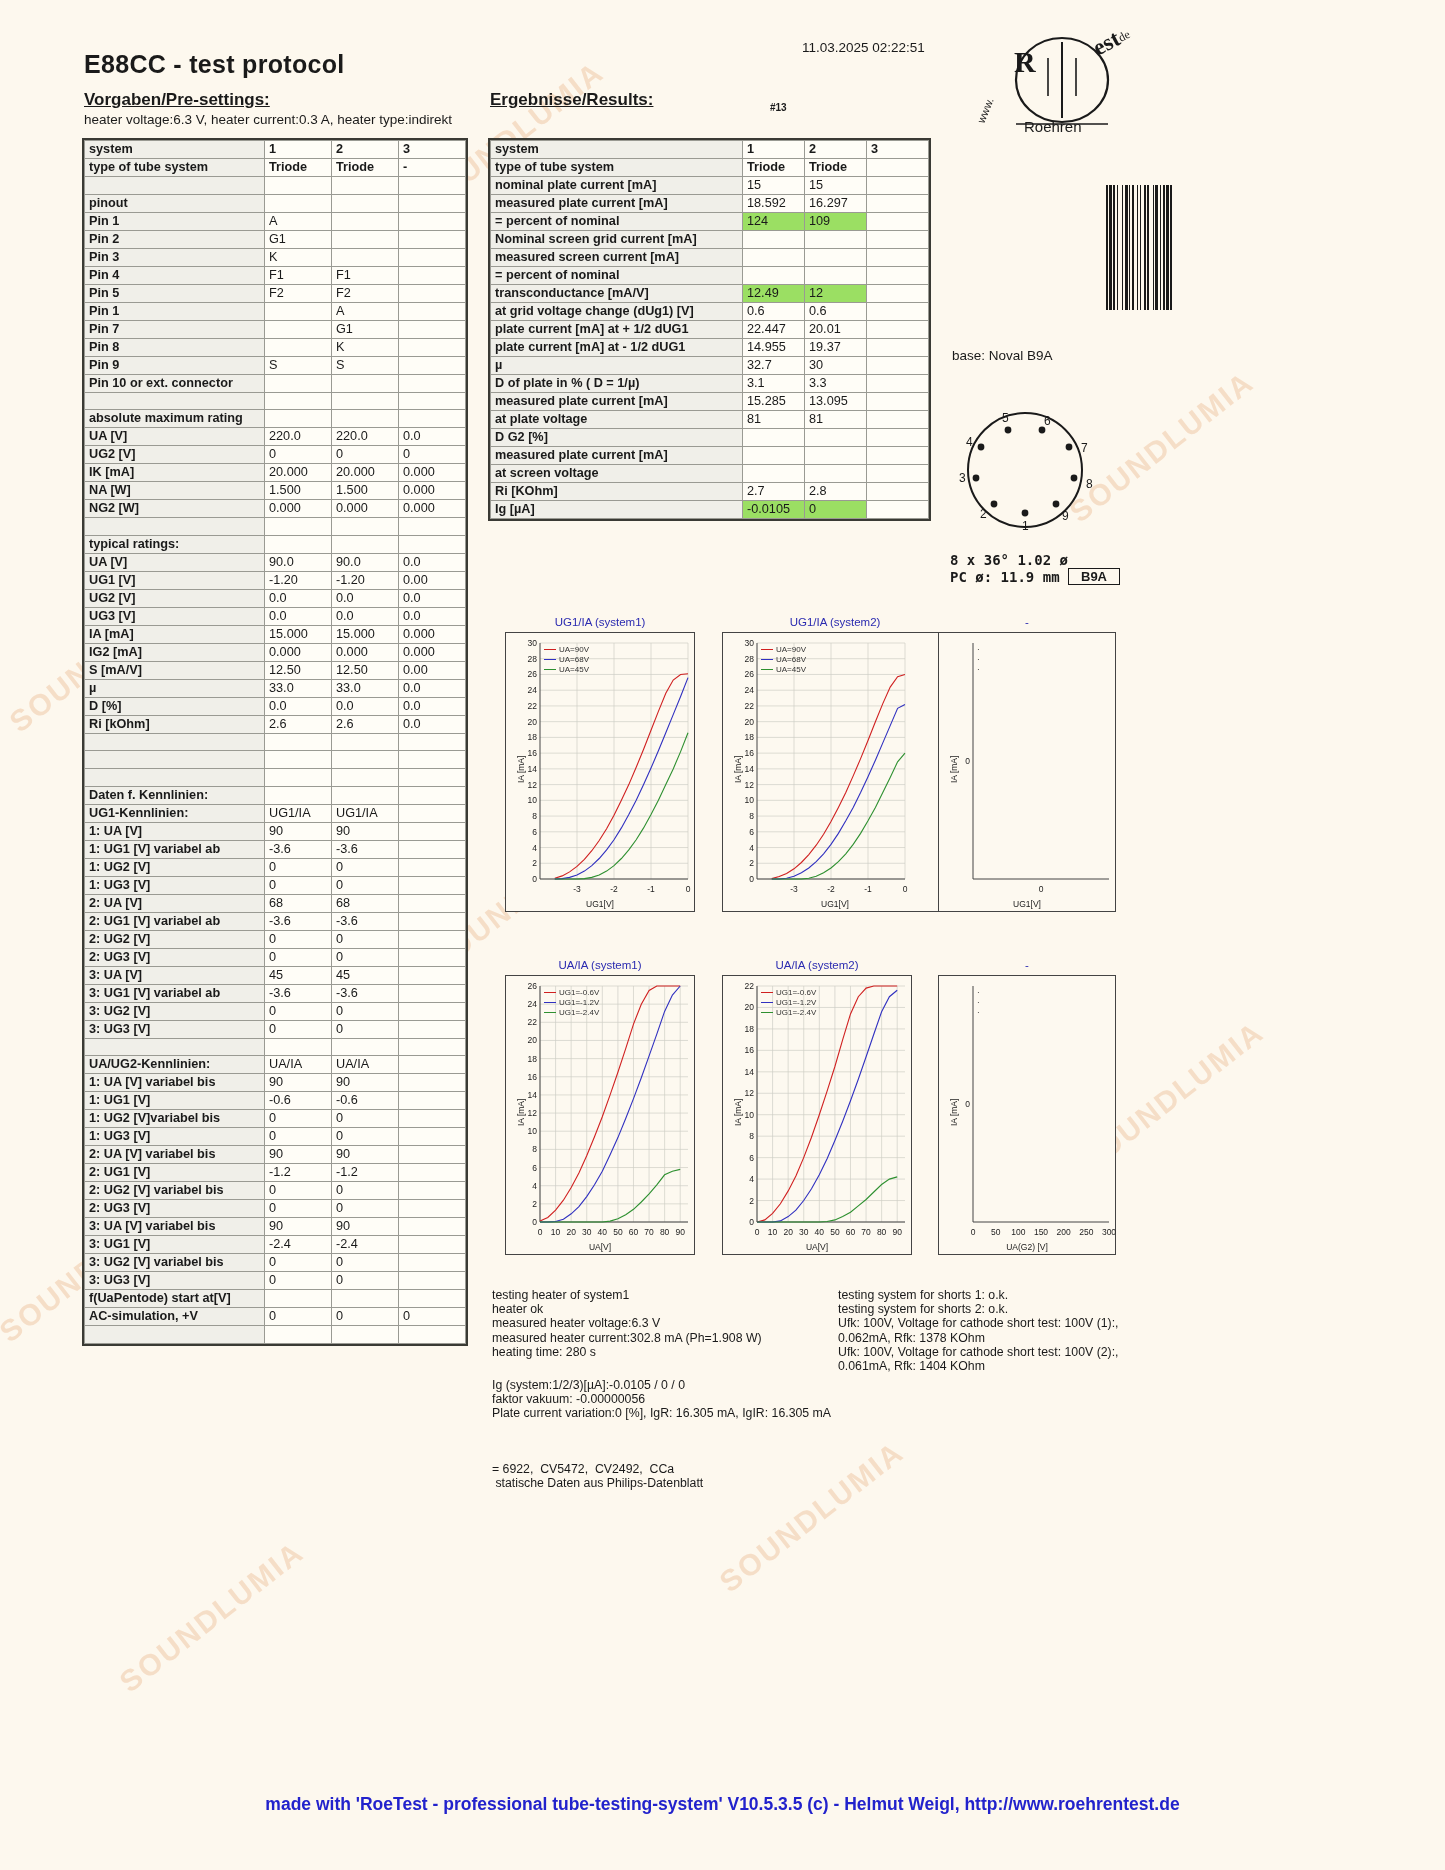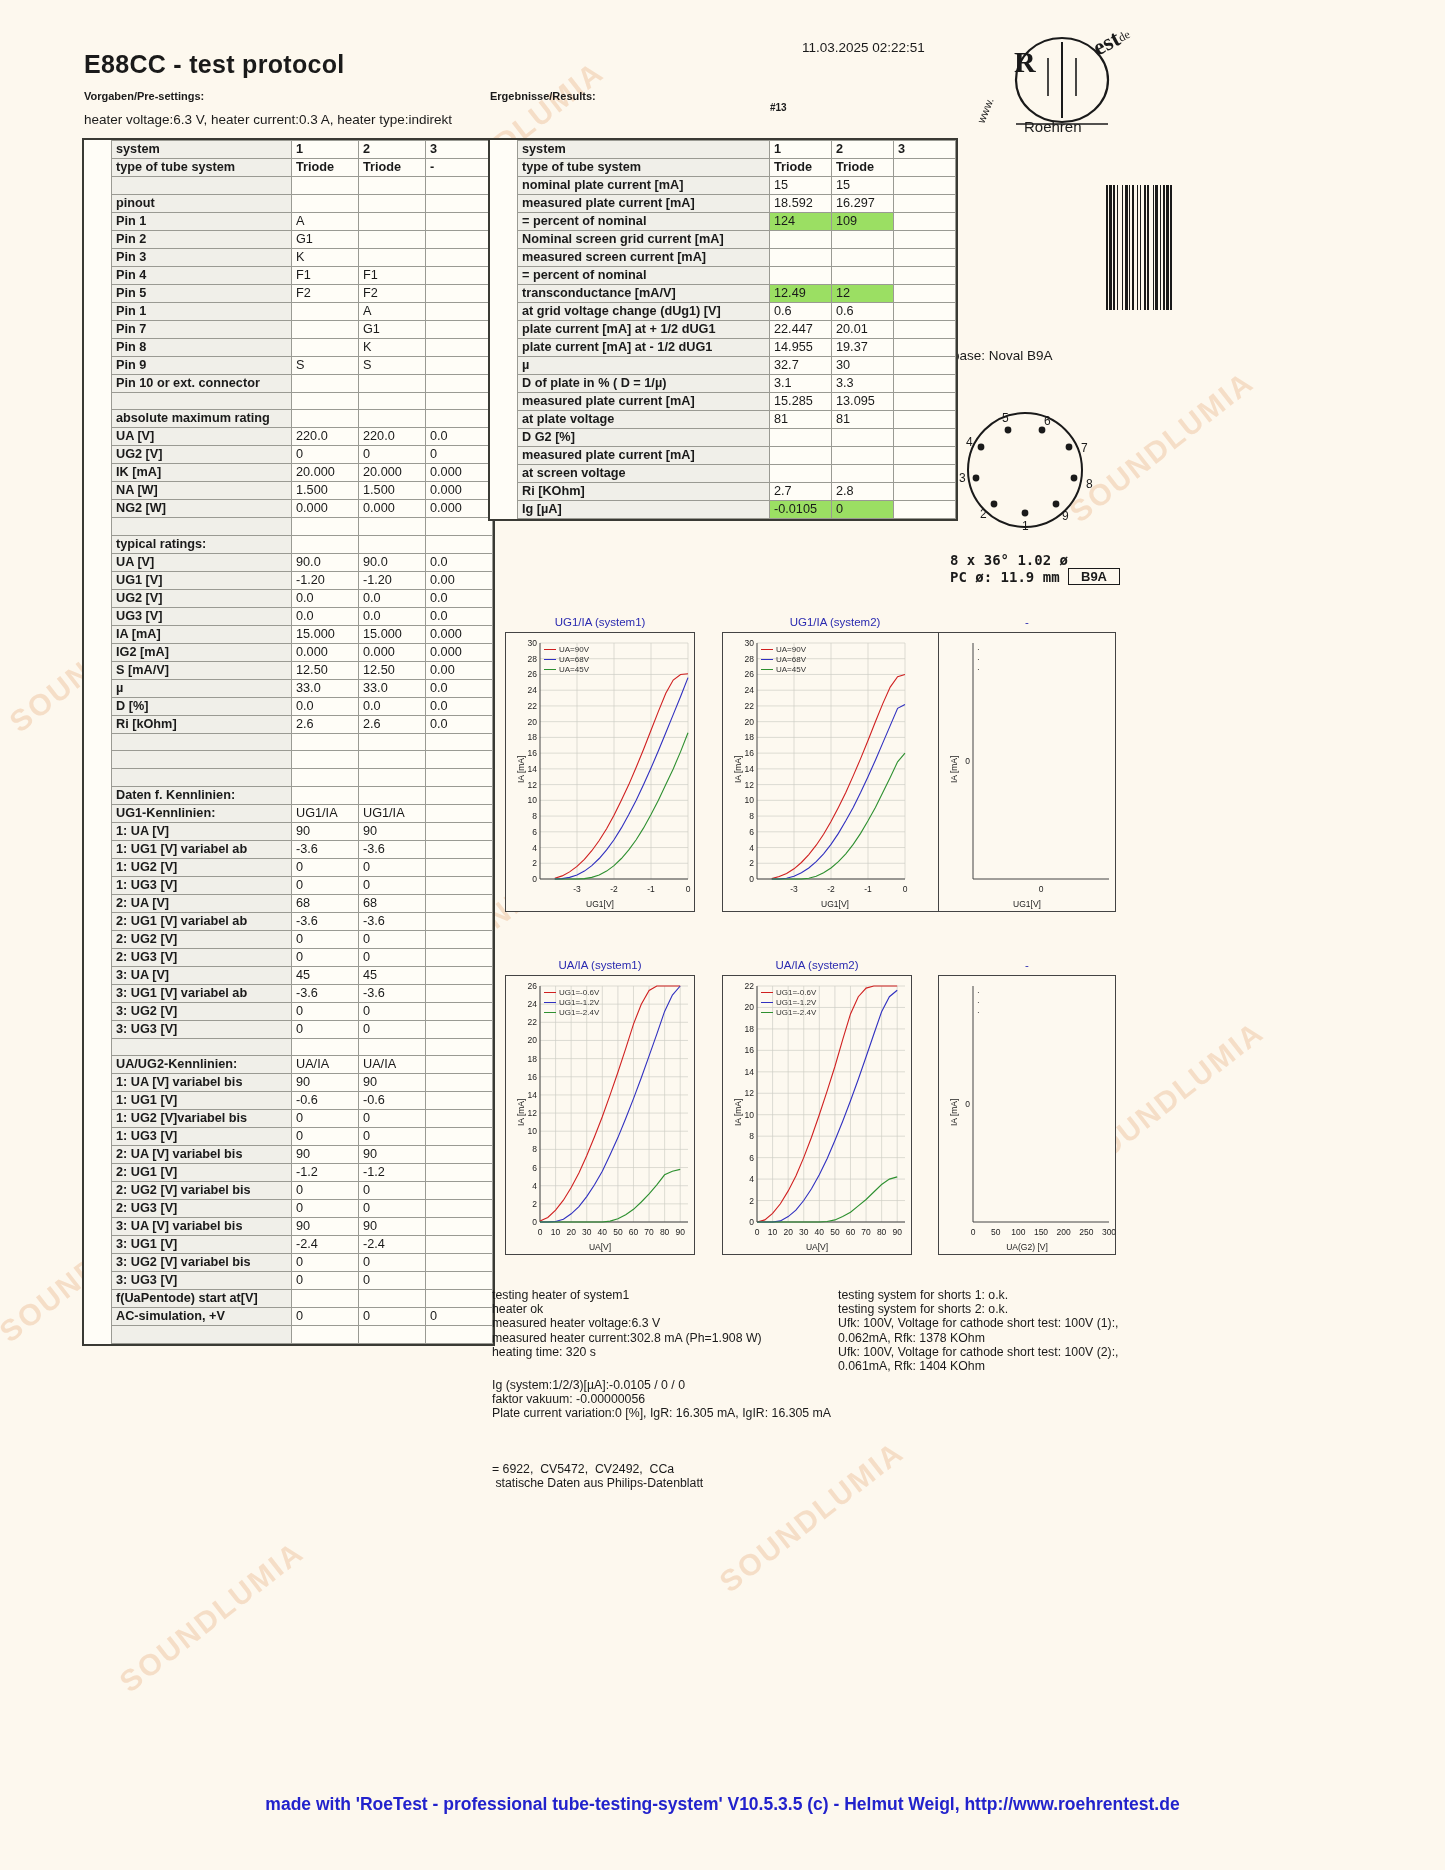--- a/index.html
+++ b/index.html
@@ -15,27 +15,27 @@
   .page { position:absolute; inset:0; }
 
   
   .wm { position:absolute; color:#f0c9a8; opacity:.55; font-weight:bold;
         font-family:"Liberation Sans",sans-serif; pointer-events:none;
         white-space:nowrap; letter-spacing:2px; }
 
   
   .title { position:absolute; left:84px; top:50px; font-size:25px; font-weight:bold; letter-spacing:.3px;}
   .timestamp { position:absolute; left:770px; top:40px; font-size:13.5px;margin-left:32px; }
-  .sub-head { position:absolute; font-size:11px; font-weight:bold; }
+  .sub-head { position:absolute; font-size:17px; font-weight:bold; text-decoration:underline; }
   .pre-line { position:absolute; left:84px; top:112px; font-size:13.5px; }
   .serial { position:absolute; left:770px; top:102px; font-size:10px; font-weight:bold; }
   .base-lbl { position:absolute; left:952px; top:348px; font-size:13.5px; }
 
   
-  table.grid { border-collapse:collapse; font-size:12.7px;margin-left:27px; }
+  table.grid { border-collapse:collapse; font-size:12.7px; }
   table.grid td { border:1px solid #9a9a93; padding:1px 4px; height:17.6px; line-height:15px;
                   vertical-align:middle; background:#fffdf7; }
   table.grid td.lbl { font-weight:bold; background:#f0efe9; }
   table.grid td.hl { background:#9bdf63; }
   .outer { border:2px solid #3a3a34; display:inline-block; background:#fffdf7; }
 
   #left-table-wrap { position:absolute; left:82px; top:138px; }
   #left-table-wrap td.lbl { width:180px; }
   #left-table-wrap td.v { width:67px; }
 
@@ -981,21 +981,21 @@
           <div>·</div>
           <div>·</div>
         </div>
       </div>
     </div>
 
   <div class="note" style="left:492px; top:1288px;">testing heater of system1
 heater ok
 measured heater voltage:6.3 V
 measured heater current:302.8 mA (Ph=1.908 W)
-heating time: 320 s</div>
+heating time: 280 s</div>
   <div class="note" style="left:838px; top:1288px;">testing system for shorts 1: o.k.
 testing system for shorts 2: o.k.
 Ufk: 100V, Voltage for cathode short test: 100V (1):,
 0.062mA, Rfk: 1378 KOhm
 Ufk: 100V, Voltage for cathode short test: 100V (2):,
 0.061mA, Rfk: 1404 KOhm</div>
   <div class="note" style="left:492px; top:1378px;">Ig (system:1/2/3)[µA]:-0.0105 / 0 / 0
 faktor vakuum: -0.00000056
 Plate current variation:0 [%], IgR: 16.305 mA, IgIR: 16.305 mA</div>
   <div class="note" style="left:492px; top:1462px;">= 6922,  CV5472,  CV2492,  CCa

